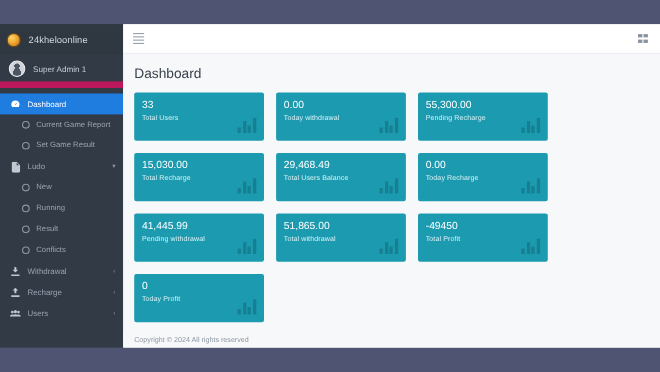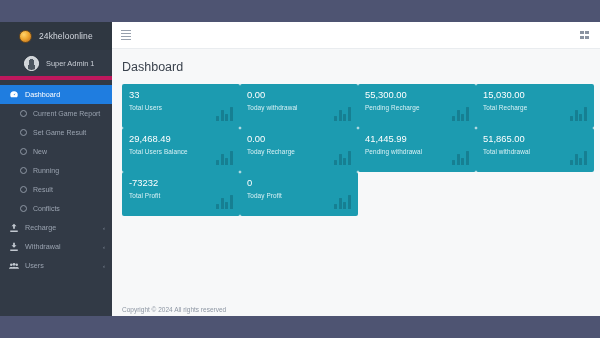--- a/index.html
+++ b/index.html
@@ -19,43 +19,43 @@
   #sidebar {
     position: absolute;
     left: 0; top: 22px;
     width: 112px; height: 294px;
     background: #323a46;
     overflow: hidden;
   }
   .brand {
     height: 28px;
     display: flex; align-items: center;
-    padding-left: 19px;
+    padding-left: 6px;
     gap: 7px;
     background: #2f3741;
   }
   .brand-logo {
     width: 13px; height: 13px;
     border-radius: 50%;
     background: radial-gradient(circle at 35% 32%, #ffd36b 0%, #f0a830 45%, #b5651d 100%);
     border: 1px solid #6b4a1c;
     flex: none;
   }
   .brand-name {
     color: #d5d9e0;
     font-size: 8.5px;
     letter-spacing: .1px;
   }
 
   .profile {
     height: 30px;
     display: flex; align-items: center;
-    padding-left: 24px;
+    padding-left: 8px;
     gap: 7px;
-    border-bottom: 4px solid #be185d;
+    border-bottom: 6px solid #be185d;
     background: #323a46;
   }
   .avatar {
     width: 15px; height: 15px;
     border-radius: 50%;
     background: #cfd3d8;
     background-image: radial-gradient(circle at 50% 32%, #4c5560 0 22%, transparent 23%),
                       radial-gradient(ellipse at 50% 100%, #4c5560 0 42%, transparent 43%);
     border: 1px solid #e8eaed;
     flex: none;
@@ -133,21 +133,21 @@
     position: relative;
   }
   .page-title {
     font-size: 12.5px;
     color: #3a424d;
     font-weight: normal;
     margin-bottom: 10px;
   }
   .cards {
     display: flex; flex-wrap: wrap;
-    gap: 0;
+    gap: 11px;
   }
   .card {
     width: 118px; height: 44px;
     background: #1c9bb0;
     border-radius: 2px;
     padding: 6px 7px 0 7px;
     position: relative;
     overflow: hidden;
   }
   .card .val {
@@ -220,58 +220,67 @@
       <div class="nav-sub">
         <span class="radio"></span>
         <span>Current Game Report</span>
       </div>
 
       <div class="nav-sub">
         <span class="radio"></span>
         <span>Set Game Result</span>
       </div>
 
+      <div class="nav-item">
+        <span class="ico">
+          <svg width="9" height="10" viewBox="0 0 12 16">
+              <path fill="#c2c8d0" d="M7 0H2a2 2 0 0 0-2 2v12a2 2 0 0 0 2 2h8a2 2 0 0 0 2-2V5L7 0zm0 1.6L10.4 5H7V1.6z"></path>
+            </svg>
+        </span>
+        <span>Ludo</span>
+        <span class="caret">▾</span>
+      </div>
 
       <div class="nav-sub">
         <span class="radio"></span>
         <span>New</span>
       </div>
 
       <div class="nav-sub">
         <span class="radio"></span>
         <span>Running</span>
       </div>
 
       <div class="nav-sub">
         <span class="radio"></span>
         <span>Result</span>
       </div>
 
       <div class="nav-sub">
         <span class="radio"></span>
         <span>Conflicts</span>
+      </div>
+
+      <div class="nav-item">
+        <span class="ico">
+          <svg width="10" height="10" viewBox="0 0 16 16">
+              <path fill="#c2c8d0" d="M9.4 1H6.6v4H4l4 4 4-4H9.4V1zM2 12h12v2.4H2z"></path>
+            </svg>
+        </span>
+        <span>Withdrawal</span>
+        <span class="caret">‹</span>
       </div>
 
       <div class="nav-item">
         <span class="ico">
           <svg width="10" height="10" viewBox="0 0 16 16">
               <path fill="#c2c8d0" d="M8 1 4 5h2.6v4h2.8V5H12L8 1zM2 12h12v2.4H2z"></path>
             </svg>
         </span>
         <span>Recharge</span>
-        <span class="caret">‹</span>
-      </div>
-
-      <div class="nav-item">
-        <span class="ico">
-          <svg width="10" height="10" viewBox="0 0 16 16">
-              <path fill="#c2c8d0" d="M9.4 1H6.6v4H4l4 4 4-4H9.4V1zM2 12h12v2.4H2z"></path>
-            </svg>
-        </span>
-        <span>Withdrawal</span>
         <span class="caret">‹</span>
       </div>
 
       <div class="nav-item">
         <span class="ico">
           <svg width="10" height="10" viewBox="0 0 18 12">
               <circle cx="4" cy="3.6" r="2.2" fill="#c2c8d0"></circle>
               <circle cx="14" cy="3.6" r="2.2" fill="#c2c8d0"></circle>
               <circle cx="9" cy="3" r="2.6" fill="#c2c8d0"></circle>
               <path fill="#c2c8d0" d="M0 11c0-2 1.8-3.2 4-3.2S8 9 8 11H0zm10 0c0-2 1.8-3.2 4-3.2S18 9 18 11h-8zm-5.5 0c0-2.3 2-3.7 4.5-3.7s4.5 1.4 4.5 3.7h-9z"></path>
@@ -388,21 +397,21 @@
           <div class="lbl">Total withdrawal</div>
           <span class="chart">
               <i></i>
               <i></i>
               <i></i>
               <i></i>
             </span>
         </div>
 
         <div class="card">
-          <div class="val">-73232</div>
+          <div class="val">-49450</div>
           <div class="lbl">Total Profit</div>
           <span class="chart">
               <i></i>
               <i></i>
               <i></i>
               <i></i>
             </span>
         </div>
 
         <div class="card">

